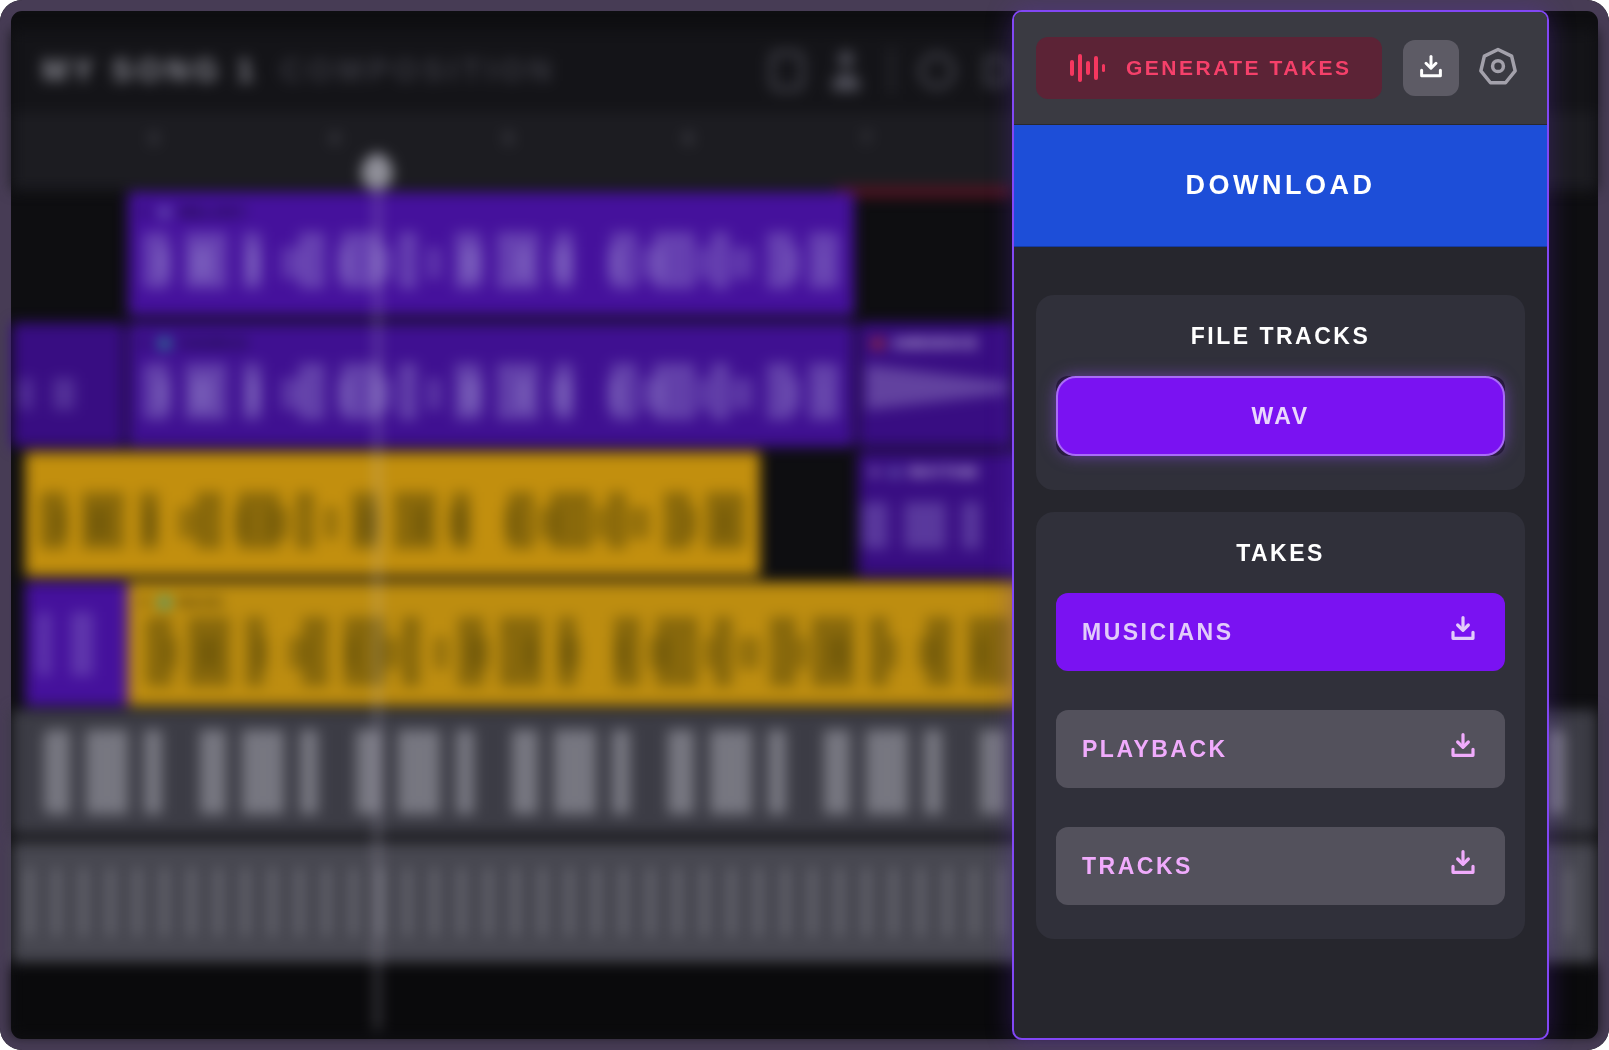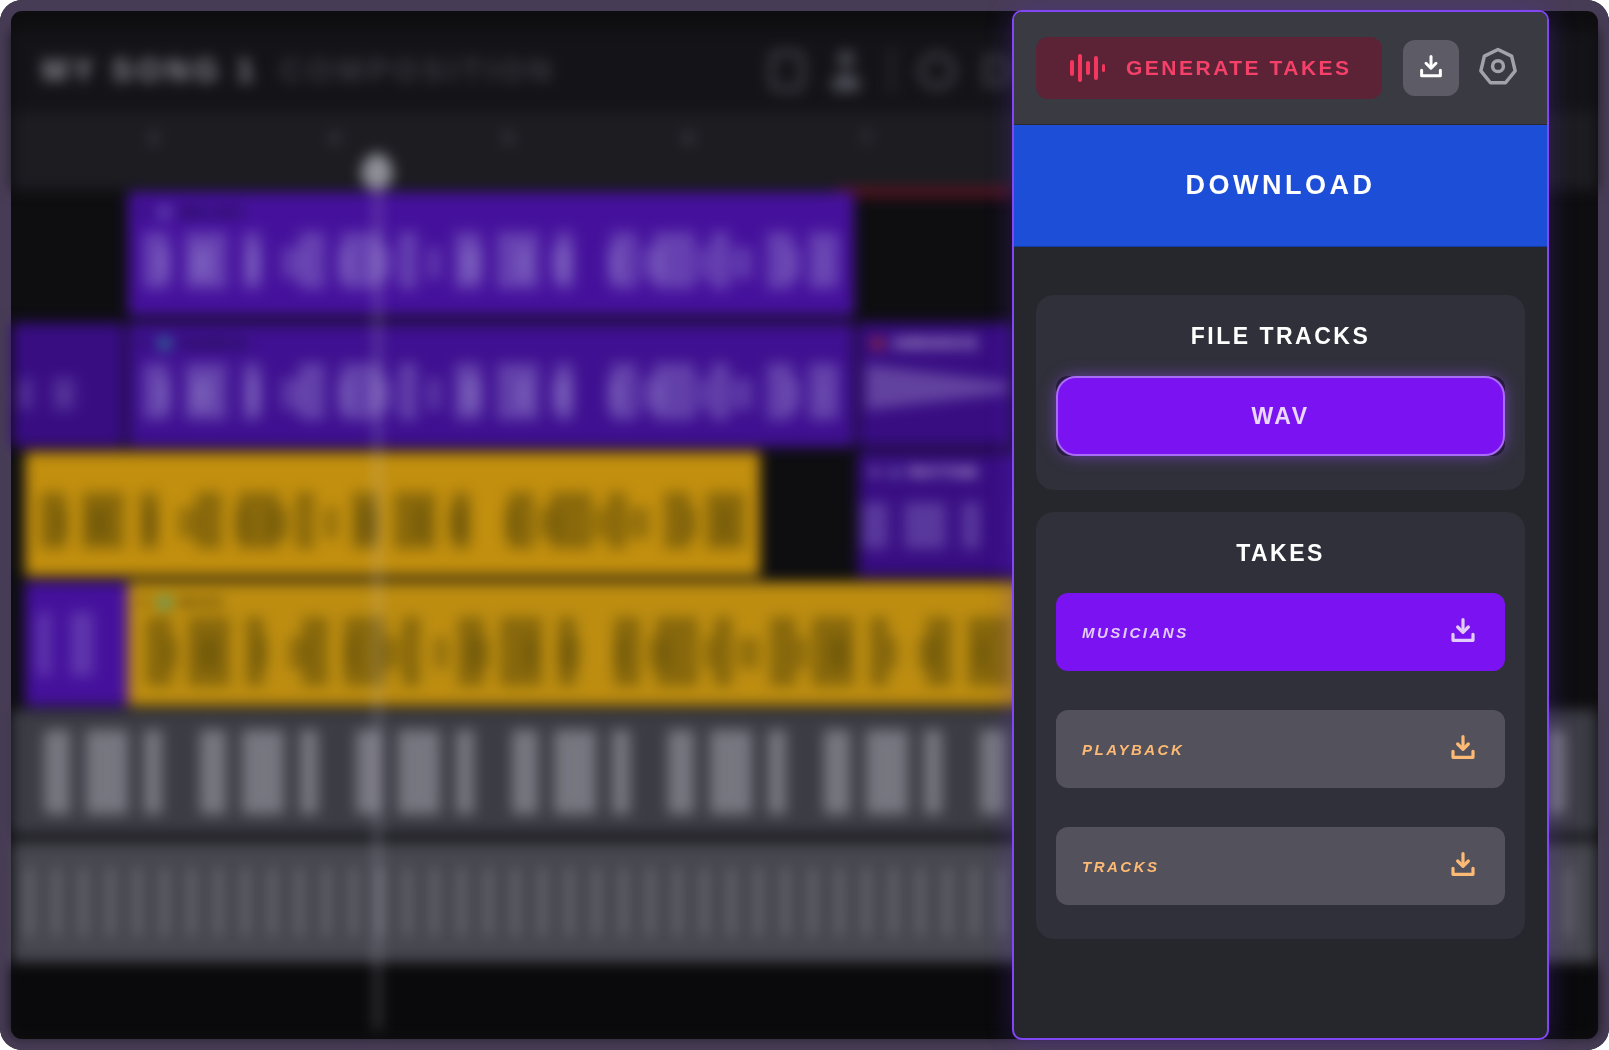--- a/index.html
+++ b/index.html
@@ -90,24 +90,24 @@
 
   .fmt-toggle { display:flex; height:80px; border-radius:12px; background:#101014; }
   .fmt-opt { flex:1; display:flex; align-items:center; justify-content:center; cursor:pointer;
              font-size:23px; font-weight:bold; letter-spacing:2.5px; border:none; background:transparent; }
   .fmt-opt.selected { background:#7a12f2; border:2px solid #a96cf7; border-radius:20px;
                       box-shadow:0 0 16px rgba(150,80,250,.55); color:#e9d7fd; }
   .fmt-opt.unselected { color:#8e8c97; border-radius:0 12px 12px 0; }
 
   .track-btn { width:100%; height:78px; border-radius:12px; border:none; cursor:pointer;
                display:flex; align-items:center; justify-content:space-between; padding:0 26px;
-               font-size:15px; font-weight:bold; letter-spacing:2.5px; margin-top:32px;font-style:italic; }
+               font-size:23px; font-weight:bold; letter-spacing:2.5px; margin-top:32px; }
   .track-btn.first { margin-top:10px; }
   .track-btn.active { background:#7a12f2; color:#e2ccfa; }
-  .track-btn.disabled { background:#53515c; color:#fdba74;margin-top:39px; }
+  .track-btn.disabled { background:#53515c; color:#f0abfc;margin-top:39px; }
 </style>
 </head>
 <body>
 
 <div class="frame">
 
   <div class="timeline">
 
     <div class="tl-header">
       <span class="tl-title">MY SONG 1</span>

